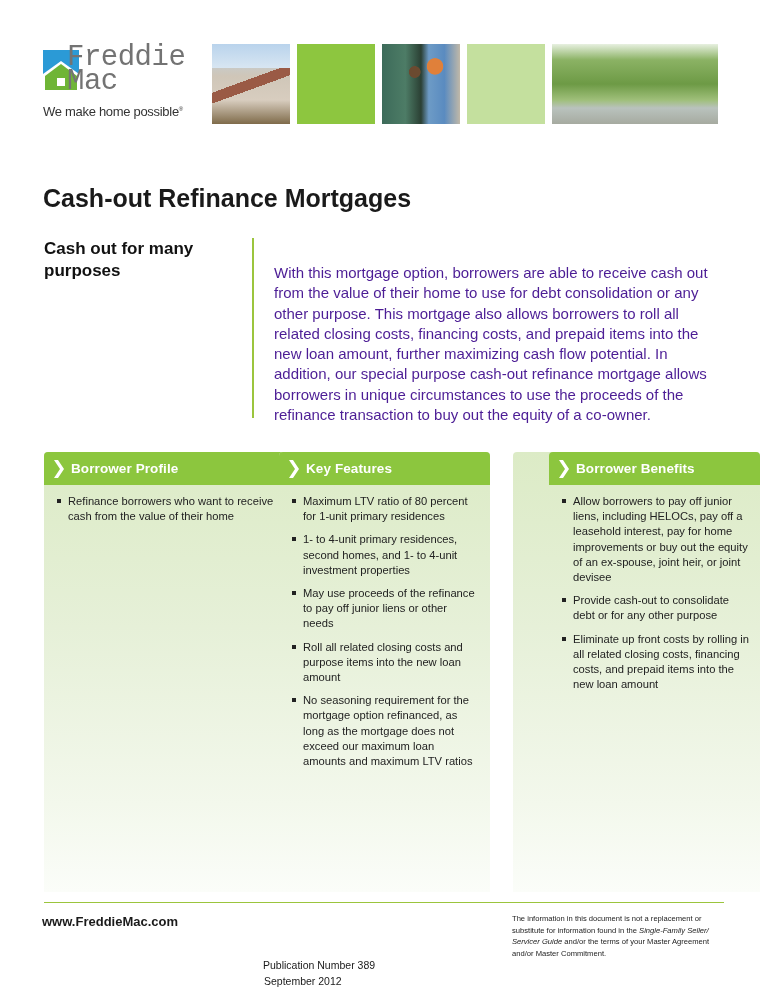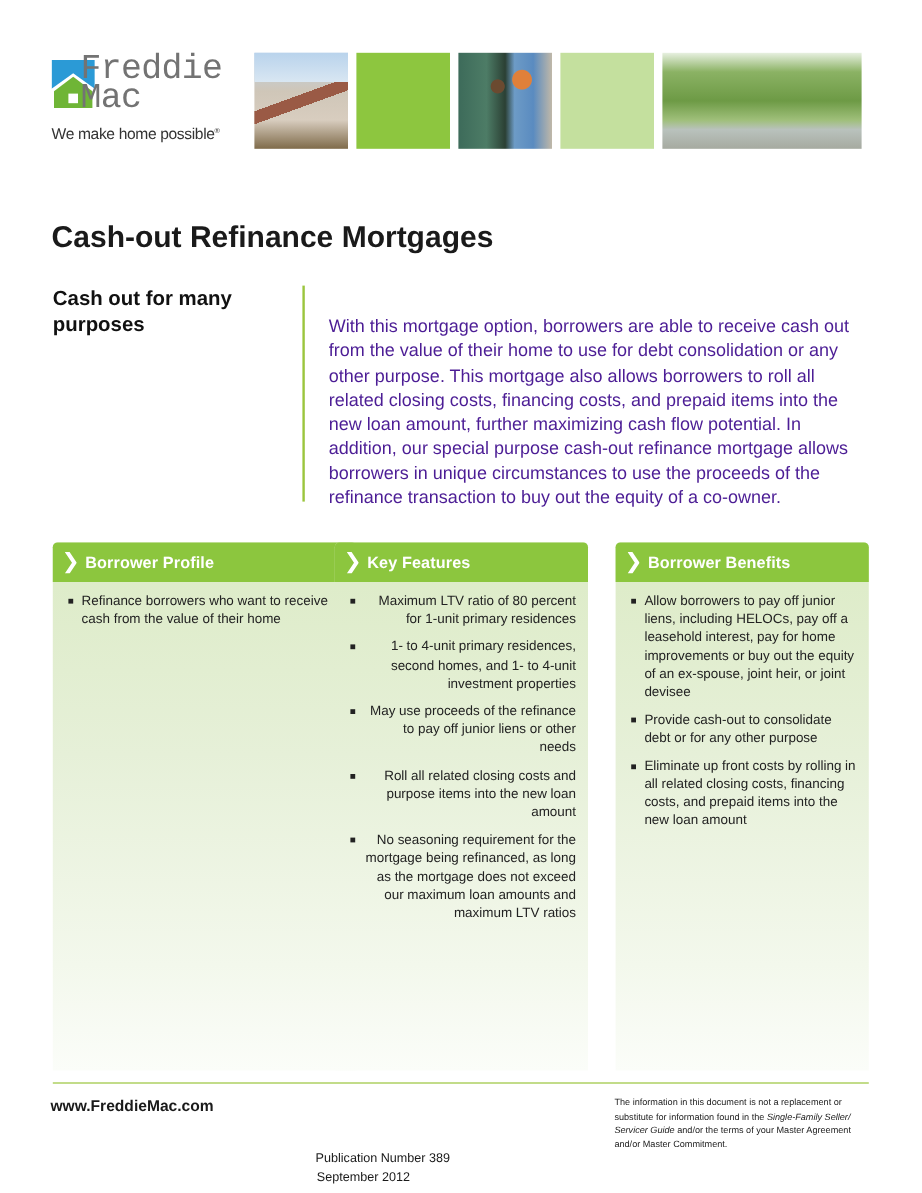--- a/index.html
+++ b/index.html
@@ -41,22 +41,22 @@
     
     .box { position: absolute; top: 452px; height: 440px; border-radius: 4px 4px 0 0;
       background: linear-gradient(180deg, #dcebc6 0%, #e6f0d8 40%, #f3f8ec 80%, #fbfdf9 100%); }
     .box-head { height: 33px; background: #8cc63e; border-radius: 4px 4px 0 0; display: flex; align-items: center; padding-left: 10px; }
     .chev { width: 10px; height: 18px; margin-right: 7px; }
     .box-title { color: #ffffff; font-weight: bold; font-size: 13.5px; letter-spacing: 0.1px; }
     .box-list { list-style: none; padding: 9px 10px 0 12px; }
     .box-list li { position: relative; padding-left: 12px; font-size: 11.2px; line-height: 15.2px; color: #222; margin-bottom: 8px; }
     .box-list li::before { content: ""; position: absolute; left: 1px; top: 5px; width: 4px; height: 4px; background: #222; }
     .b1 { left: 44px; width: 253px; }
-    .b2 { left: 279px; width: 211px; text-align: right; }
-    .b3 { left: 513px; width: 211px; }
+    .b2 { left: 279px; width: 211px; }
+    .b3 { left: 513px; width: 247px; padding-left: 36px; }
 
     
     .footrule { position: absolute; left: 44px; top: 902px; width: 680px; height: 1px; background: #9bc53d; }
     .site { position: absolute; left: 42px; top: 914px; font-size: 13px; font-weight: bold; color: #1a1a1a; }
     .pub { position: absolute; left: 263px; top: 917px; font-size: 10.5px; line-height: 16px; color: #1a1a1a; margin-top: 40px; }
     .pub .date { display: block; padding-left: 1px; }
     .disc { position: absolute; left: 512px; top: 913px; width: 210px; font-size: 7.6px; line-height: 11.6px; color: #222; }
     .disc em { font-style: italic; }
   </style>
 </head>
@@ -107,21 +107,21 @@
     <svg class="chev" viewBox="0 0 10 18">
         <polygon points="0,0 4,0 10,9 4,18 0,18 6,9" fill="#ffffff"></polygon>
       </svg>
     <span class="box-title">Key Features</span>
   </div>
   <ul class="box-list">
     <li>Maximum LTV ratio of 80 percent for 1-unit primary residences</li>
     <li>1- to 4-unit primary residences, second homes, and 1- to 4-unit investment properties</li>
     <li>May use proceeds of the refinance to pay off junior liens or other needs</li>
     <li>Roll all related closing costs and purpose items into the new loan amount</li>
-    <li>No seasoning requirement for the mortgage being refinanced, as long as the mortgage does not exceed our maximum loan amounts and maximum LTV ratios</li>
+    <li>No seasoning requirement for the mortgage option refinanced, as long as the mortgage does not exceed our maximum loan amounts and maximum LTV ratios</li>
   </ul>
 </div>
 
 <div class="box b3">
   <div class="box-head">
     <svg class="chev" viewBox="0 0 10 18">
         <polygon points="0,0 4,0 10,9 4,18 0,18 6,9" fill="#ffffff"></polygon>
       </svg>
     <span class="box-title">Borrower Benefits</span>
   </div>

